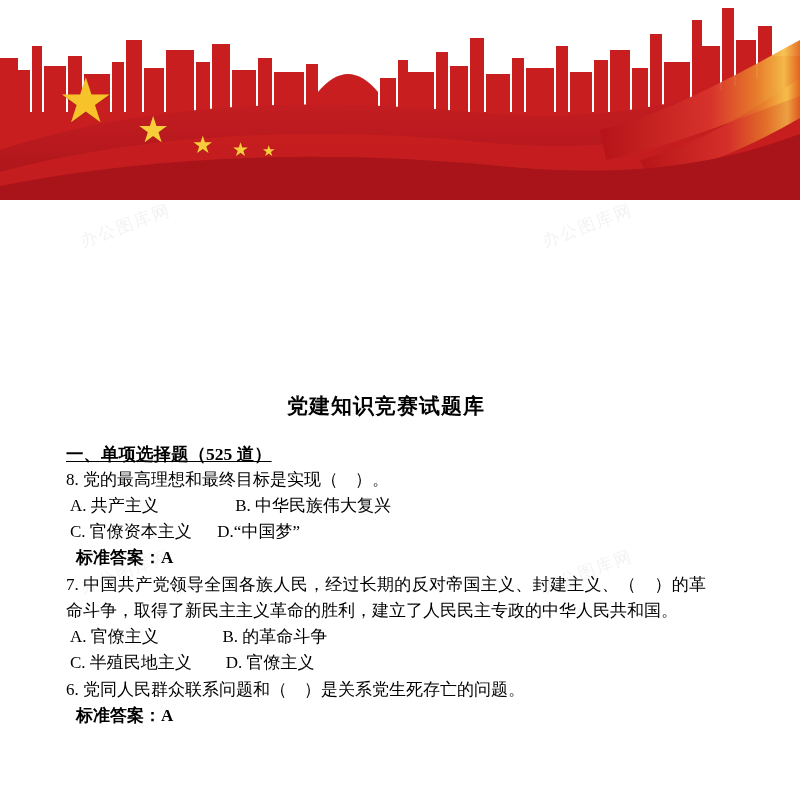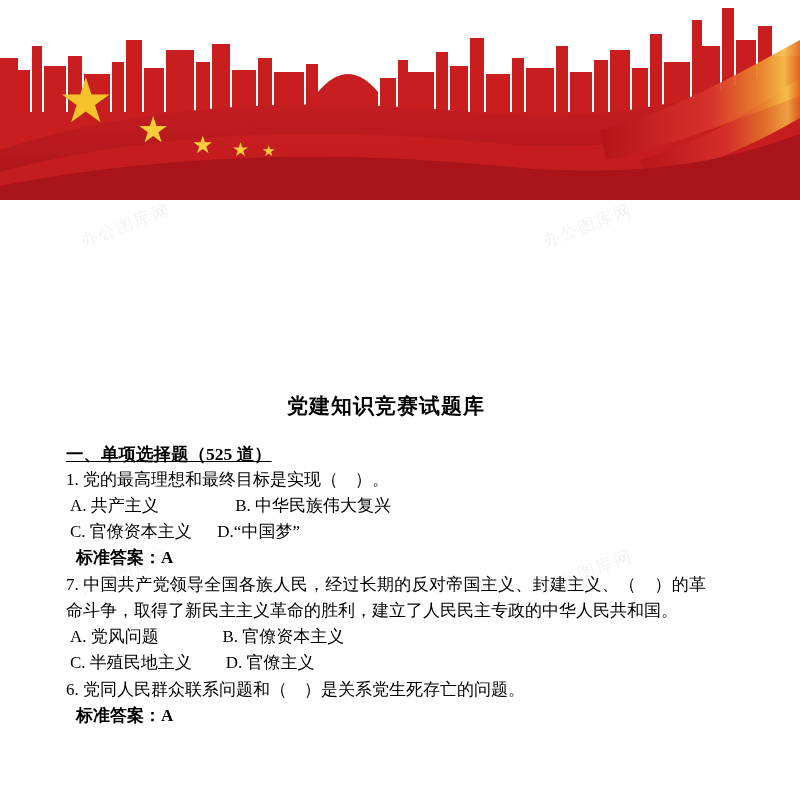--- a/index.html
+++ b/index.html
@@ -200,29 +200,29 @@
 <span class="watermark wm-3">办公图库网</span>
 <span class="watermark wm-4">办公图库网</span>
 
 <div class="doc">
 
   <div class="doc-title">党建知识竞赛试题库</div>
 
   <div class="section-head">一、单项选择题（525 道）</div>
 
   <div>
-    <div class="q-line">1. 党的最高理想和最终目标是实现（    ）。</div>
+    <div class="q-line">8. 党的最高理想和最终目标是实现（    ）。</div>
     <div class="opts pad">A. 共产主义                  B. 中华民族伟大复兴</div>
     <div class="opts pad">C. 官僚资本主义      D.“中国梦”</div>
     <div class="answer"><span>标准答案：</span><span>A</span></div>
   </div>
 
   <div>
     <div class="q-line justify">7. 中国共产党领导全国各族人民，经过长期的反对帝国主义、封建主义、（    ）的革命斗争，取得了新民主主义革命的胜利，建立了人民民主专政的中华人民共和国。</div>
-    <div class="opts pad">A. 党风问题               B. 官僚资本主义</div>
+    <div class="opts pad">A. 官僚主义               B. 的革命斗争</div>
     <div class="opts pad">C. 半殖民地主义        D. 官僚主义</div>
   </div>
 
   <div>
     <div class="q-line">6. 党同人民群众联系问题和（    ）是关系党生死存亡的问题。</div>
     <div class="answer"><span>标准答案：</span><span>A</span></div>
   </div>
 
 </div>
 

